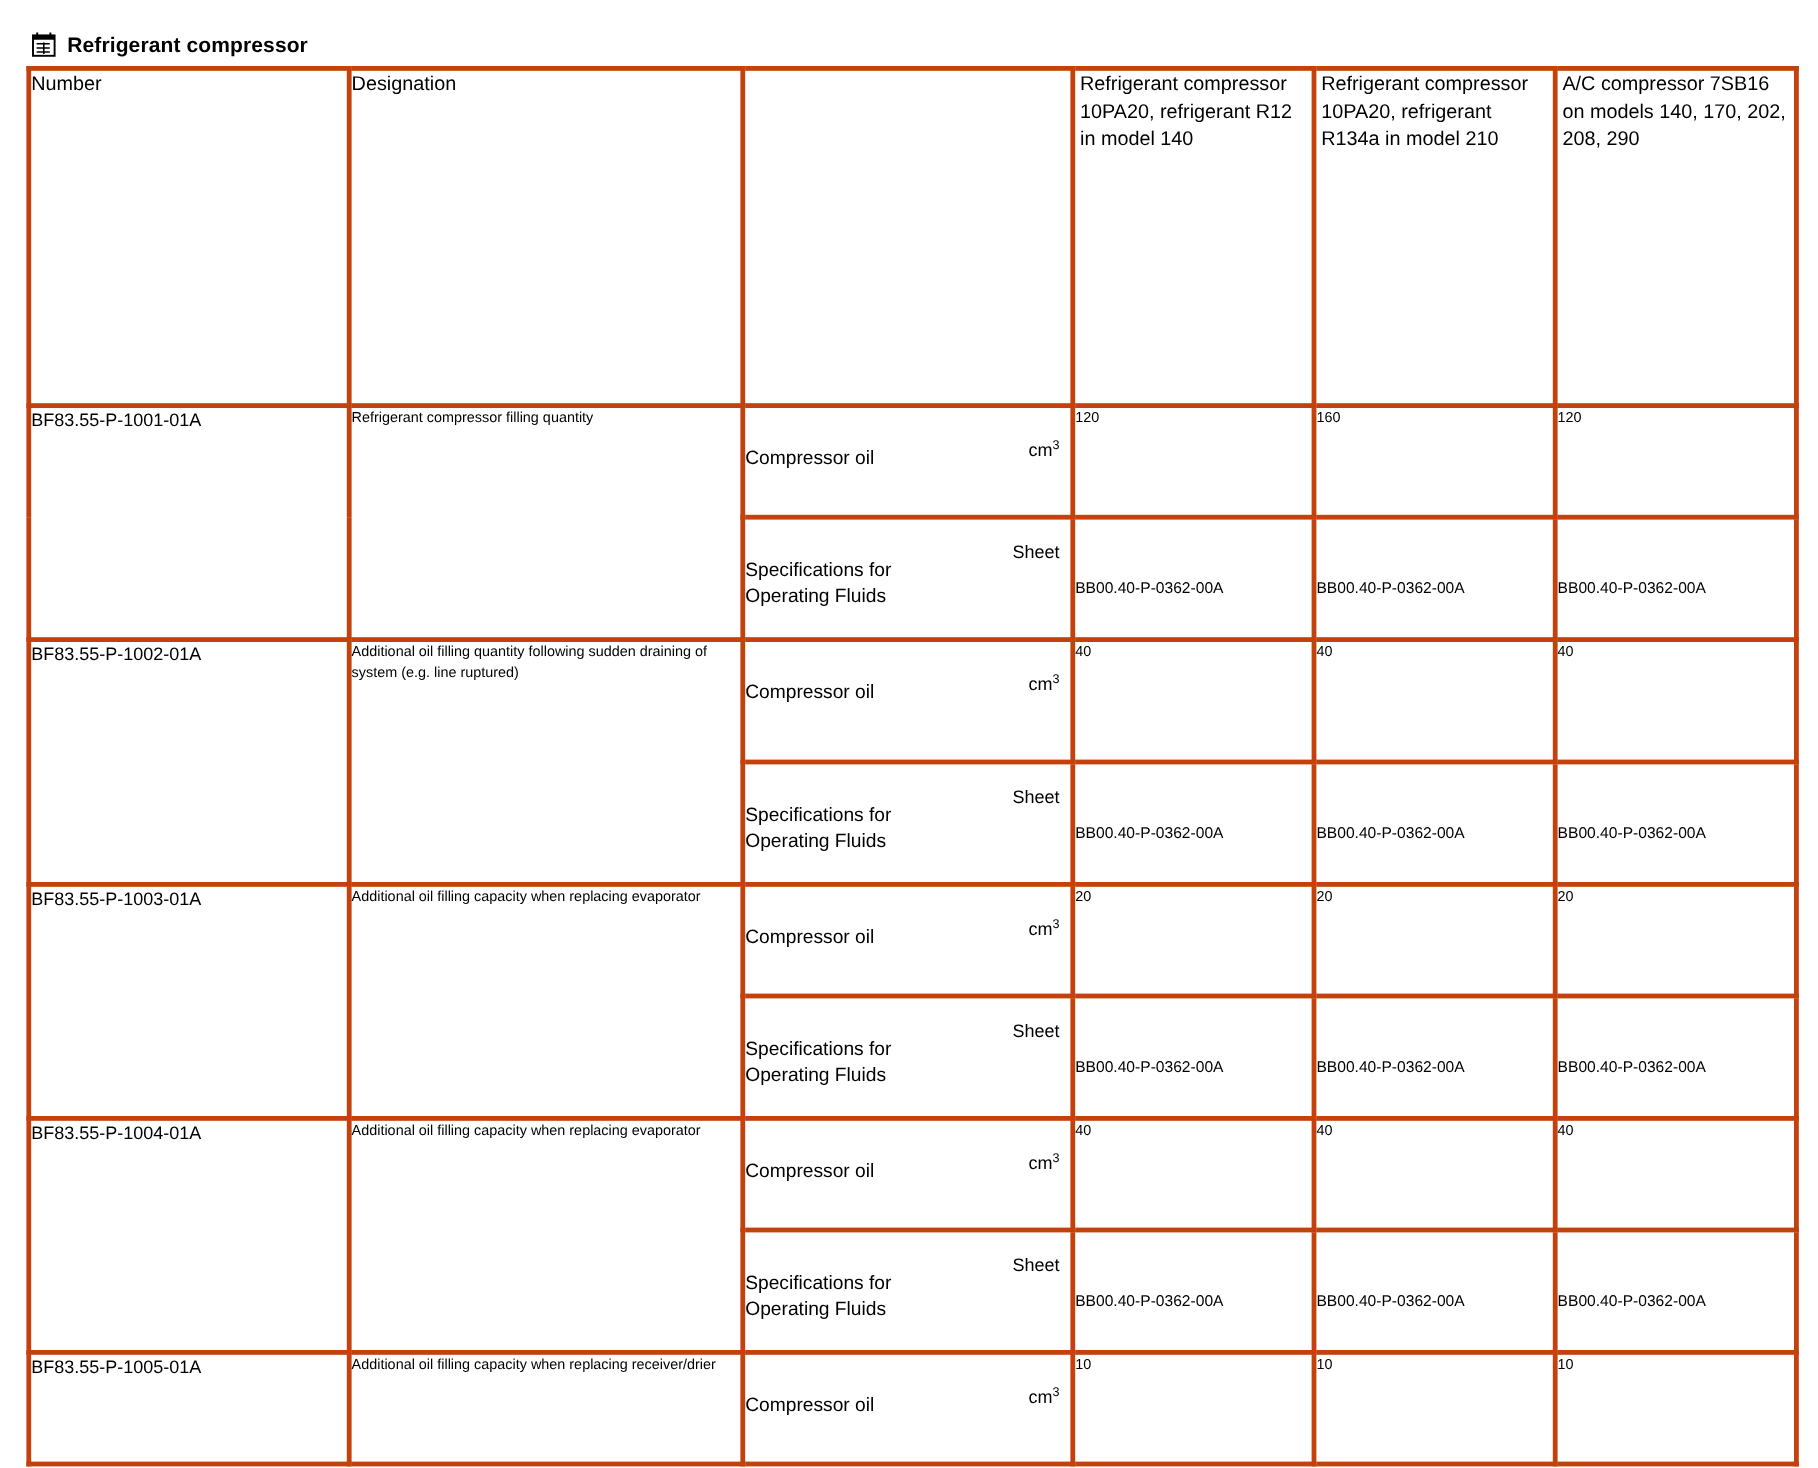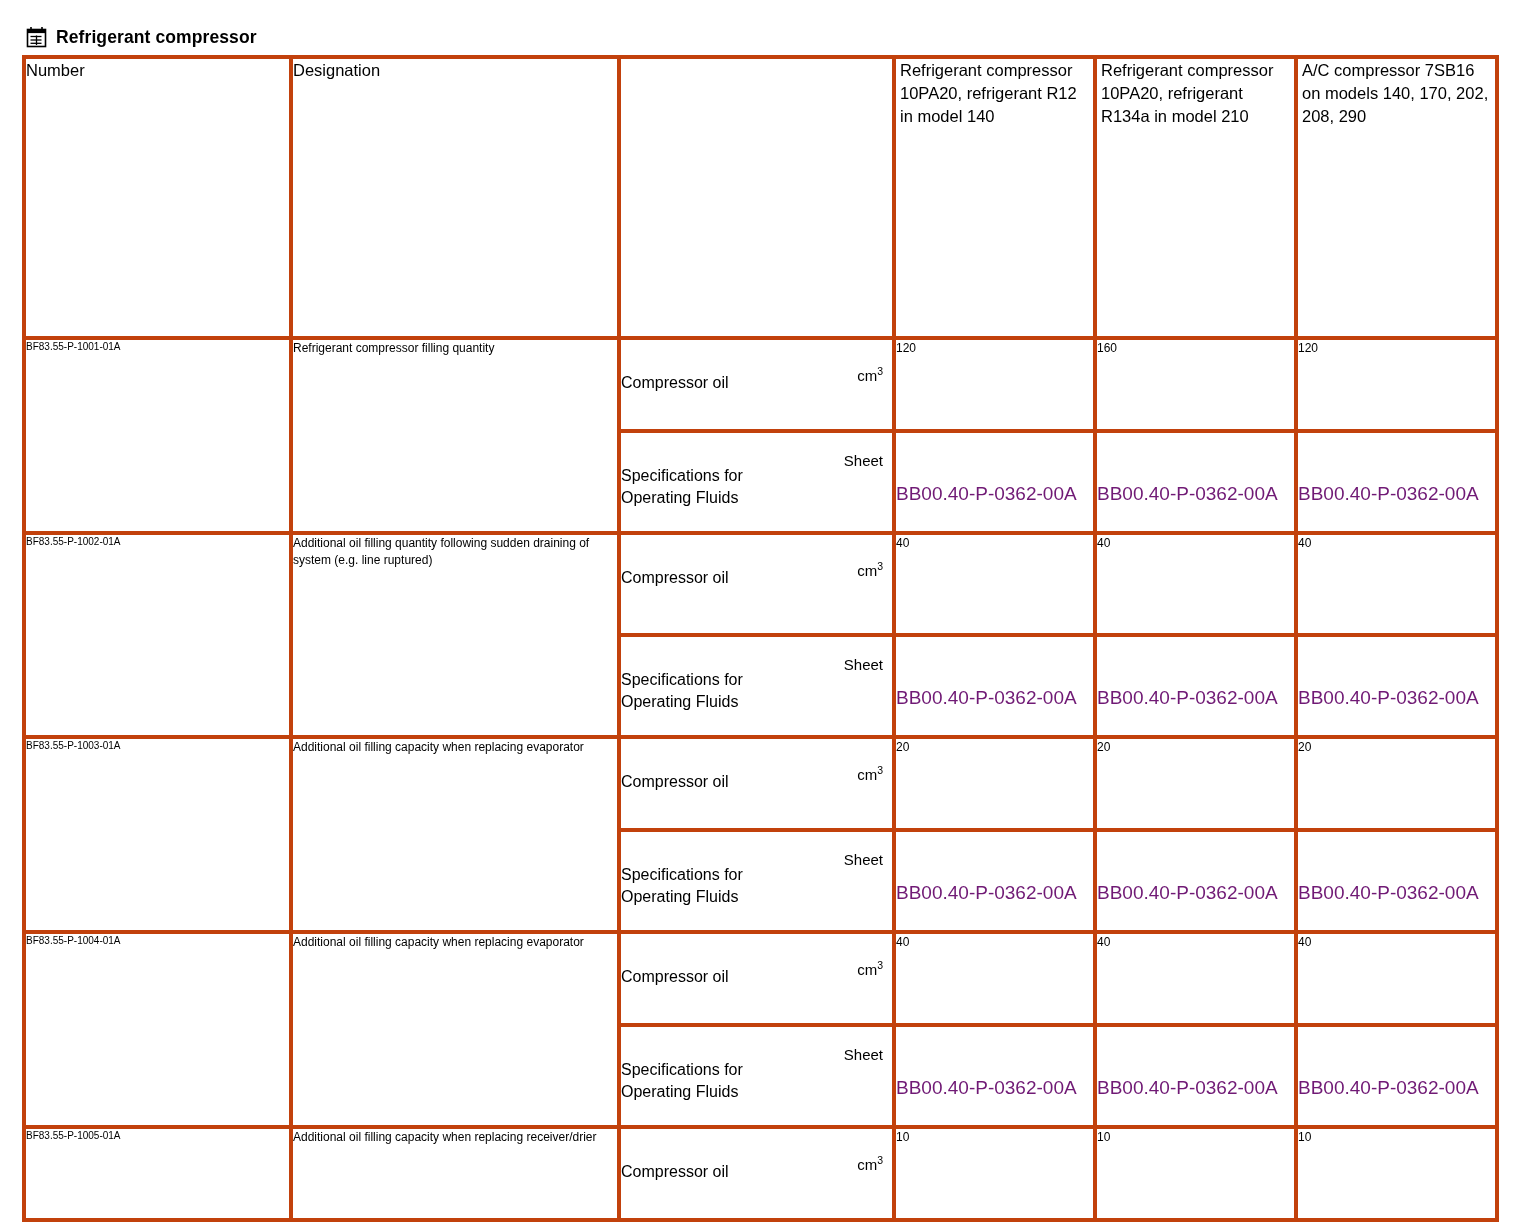--- a/index.html
+++ b/index.html
@@ -70,21 +70,21 @@
     padding: 16px 12px 6px 13px;
     font-size: 16.5px;
     font-weight: bold;
     line-height: 1.38;
   }
   .hdr-cell.narrow { padding-left: 4px; }
 
   
   .num-cell {
     padding: 17px 8px 8px 13px;
-    font-size: 10px;
+    font-size: 15px;
     line-height: 1.45;
     margin-left: 36px;
   }
   .desig-cell {
     padding: 17px 10px 8px 13px;
     font-size: 12px;
     line-height: 1.42;
   }
   .item-cell {
     position: relative;
@@ -104,22 +104,22 @@
   }
   .unit sup { font-size: 10.5px; }
   .unit.sheet { top: 17px; }
 
   .val-cell {
     padding: 17px 9px 8px 11px;
     font-size: 12px;
     line-height: 1.4;
   }
   .val-cell.ref {
-    color: #701a75;
-    font-size: 19px;
+    color: #000000;
+    font-size: 13px;
     padding-top: 48px;
     line-height: 1.35;
     word-break: break-word;
   }
   .item-cell.tall { height: 102px; }
   .row-spec .item-cell { height: 102px; }
 
   
   .spanned { }
 

